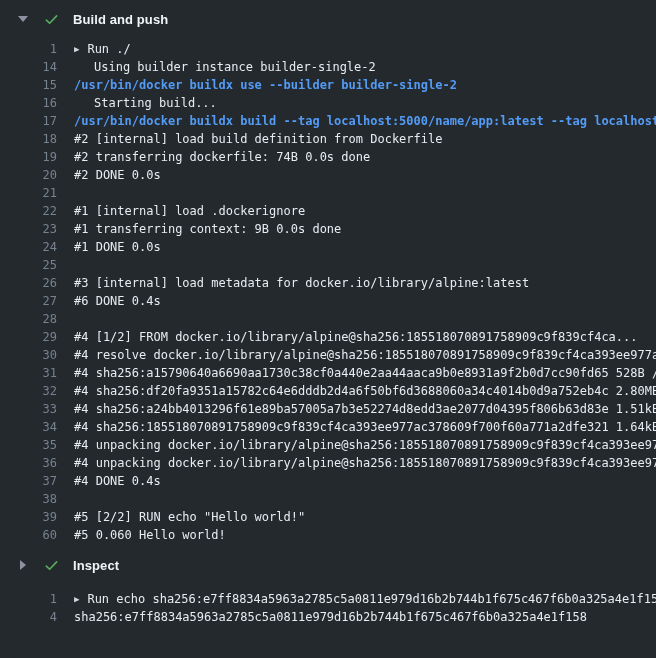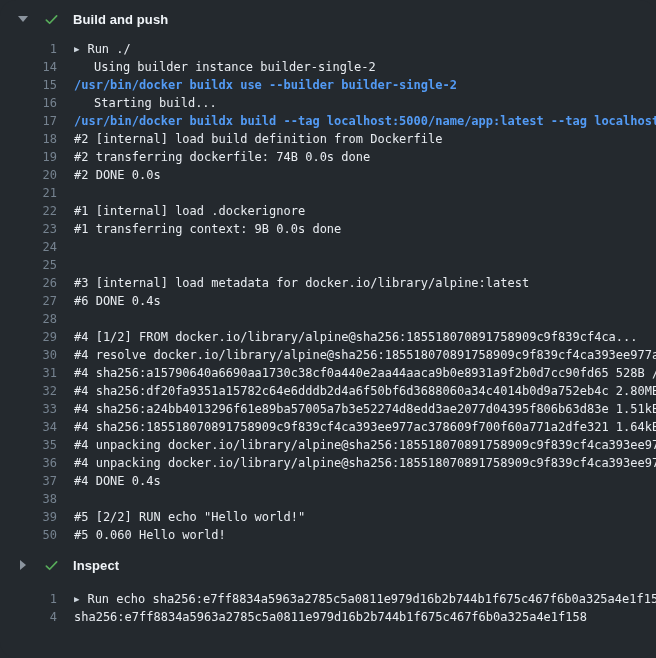--- a/index.html
+++ b/index.html
@@ -180,20 +180,21 @@
     <span class="line-content"><span class="txt">#1 [internal] load .dockerignore</span></span>
   </div>
 
   <div class="log-line">
     <span class="gutter">23</span>
     <span class="line-content"><span class="txt">#1 transferring context: 9B 0.0s done</span></span>
   </div>
 
   <div class="log-line">
     <span class="gutter">24</span>
+    <span class="line-content"><span class="txt">#1 DONE 0.0s</span></span>
   </div>
 
   <div class="log-line">
     <span class="gutter">25</span>
     <span class="line-content"><span class="txt"></span></span>
   </div>
 
   <div class="log-line">
     <span class="gutter">26</span>
     <span class="line-content"><span class="txt">#3 [internal] load metadata for docker.io/library/alpine:latest</span></span>
@@ -258,21 +259,21 @@
     <span class="gutter">38</span>
     <span class="line-content"><span class="txt"></span></span>
   </div>
 
   <div class="log-line">
     <span class="gutter">39</span>
     <span class="line-content"><span class="txt">#5 [2/2] RUN echo "Hello world!"</span></span>
   </div>
 
   <div class="log-line">
-    <span class="gutter">50</span>
+    <span class="gutter">60</span>
     <span class="line-content"><span class="txt">#5 0.060 Hello world!</span></span>
   </div>
 </div>
   </div>
 
   <div class="section">
     <div class="section-header">
       <span class="chevron">
           <span class="tri tri-right"></span>
         </span>

